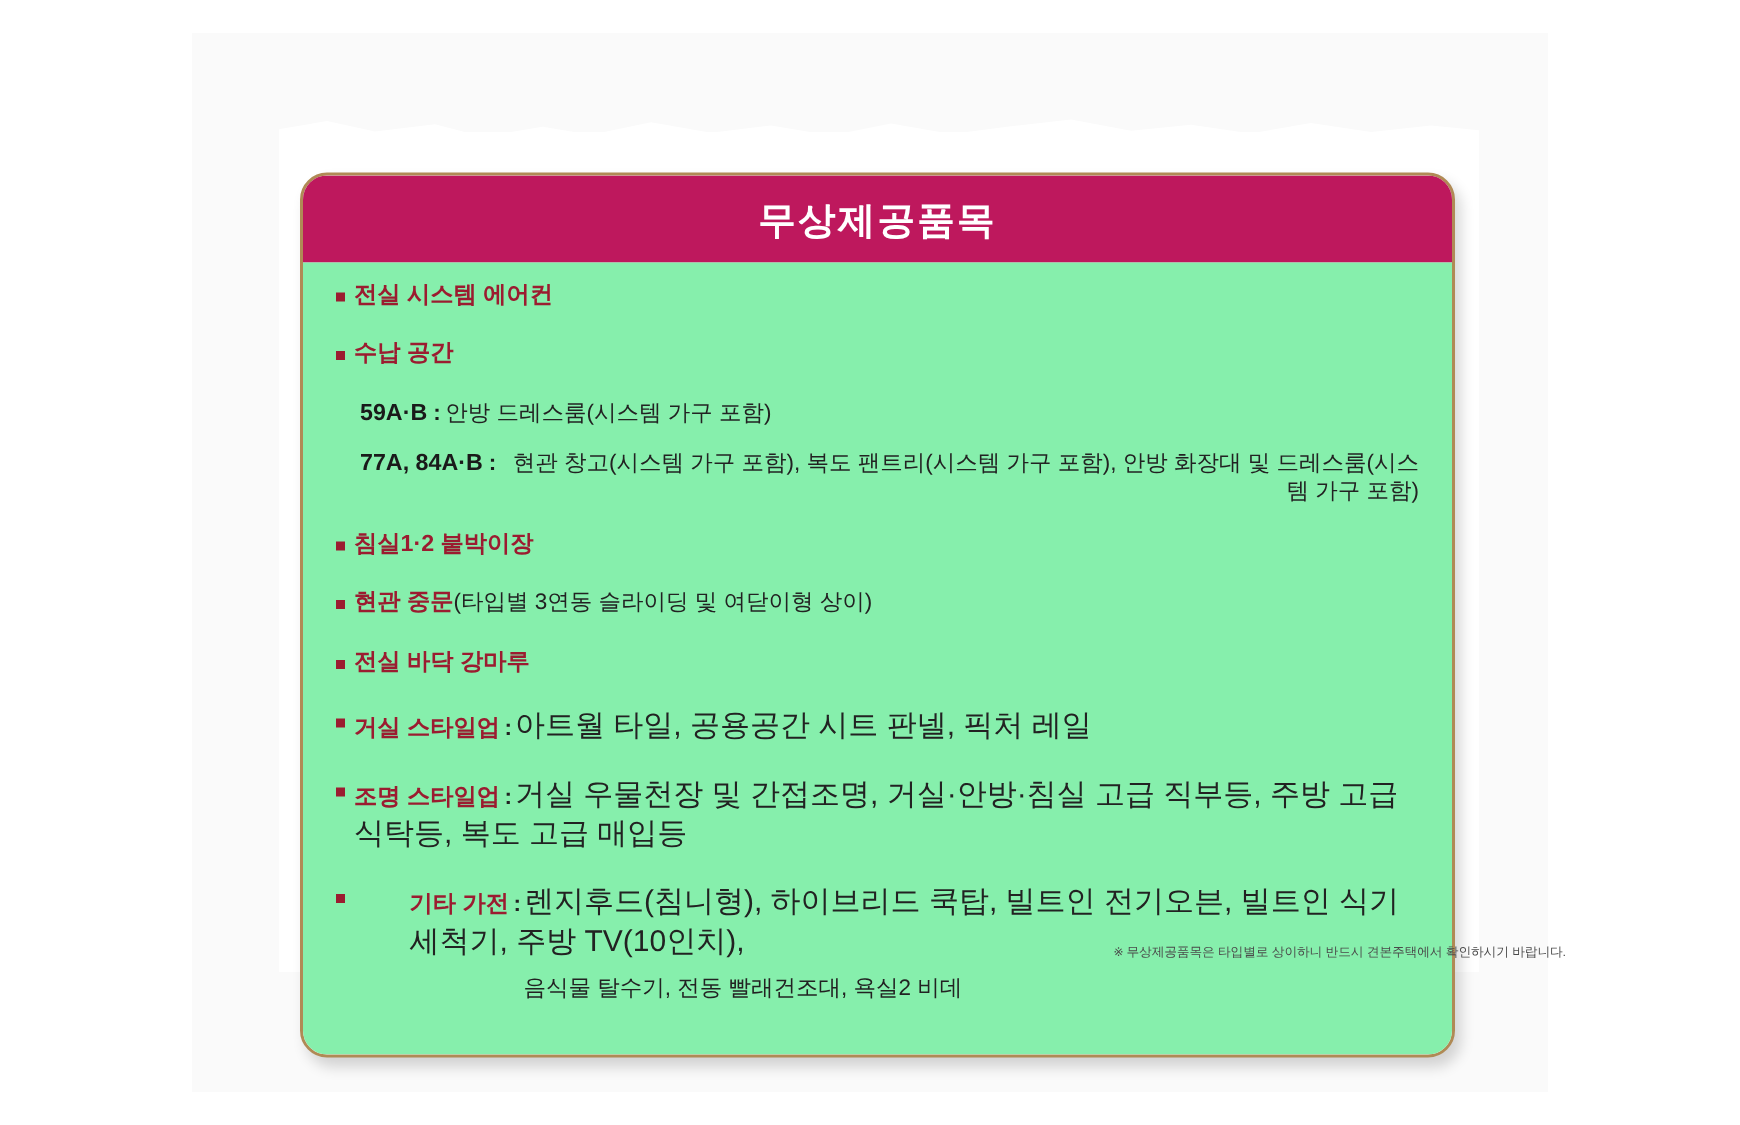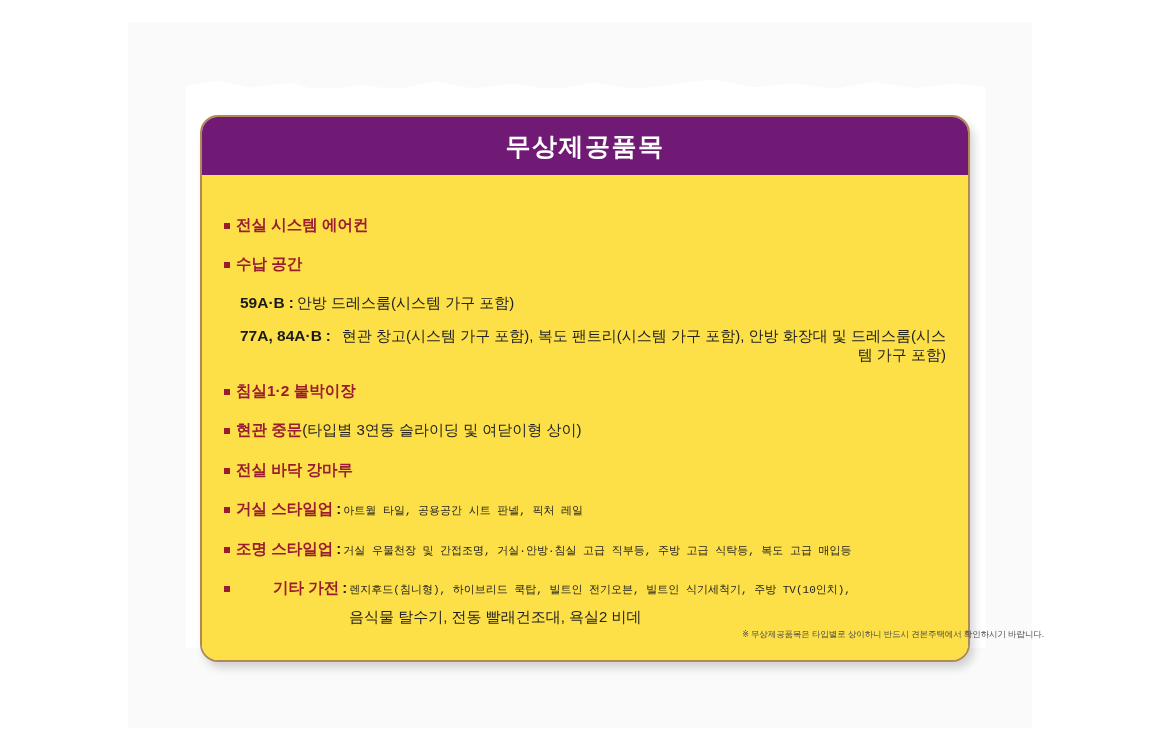--- a/index.html
+++ b/index.html
@@ -57,36 +57,36 @@
     z-index: 3;
     border: 2px solid #b08a55;
     border-radius: 18px;
     background: #fbfbfa;
     box-shadow: 4px 6px 9px rgba(0,0,0,0.16);
     box-sizing: border-box;
     overflow: hidden;
   }
 
   .card-header {
-    background: #701a75;
+    background: #be185d;
     height: 58px;
     display: flex;
     align-items: center;
     justify-content: center;
   }
   .card-title {
     color: #ffffff;
     font-size: 25px;
     font-weight: bold;
     letter-spacing: 1.5px;
   }
 
   .card-body {
-    background: #fde047;
-    padding: 40px 22px 34px 22px;
+    background: #86efac;
+    padding: 12px 22px 34px 22px;
   }
 
   
   .row {
     display: flex;
     align-items: flex-start;
     margin-bottom: 19px;
     line-height: 1.32;
   }
   .row:last-child { margin-bottom: 0; gap: 37px; }
@@ -109,22 +109,21 @@
     font-size: 15.5px;
   }
   .sep {
     color: #222222;
     font-weight: bold;
     font-size: 15px;
     padding: 0 2px 0 3px;
   }
   .desc {
     color: #222222;
-    font-size: 11px;
-    font-family: Liberation Mono, monospace;
+    font-size: 20px;
   }
   .paren {
     color: #222222;
     font-size: 15px;
   }
 
   
   .cont-line {
     display: block;
     margin-top: 8px;

